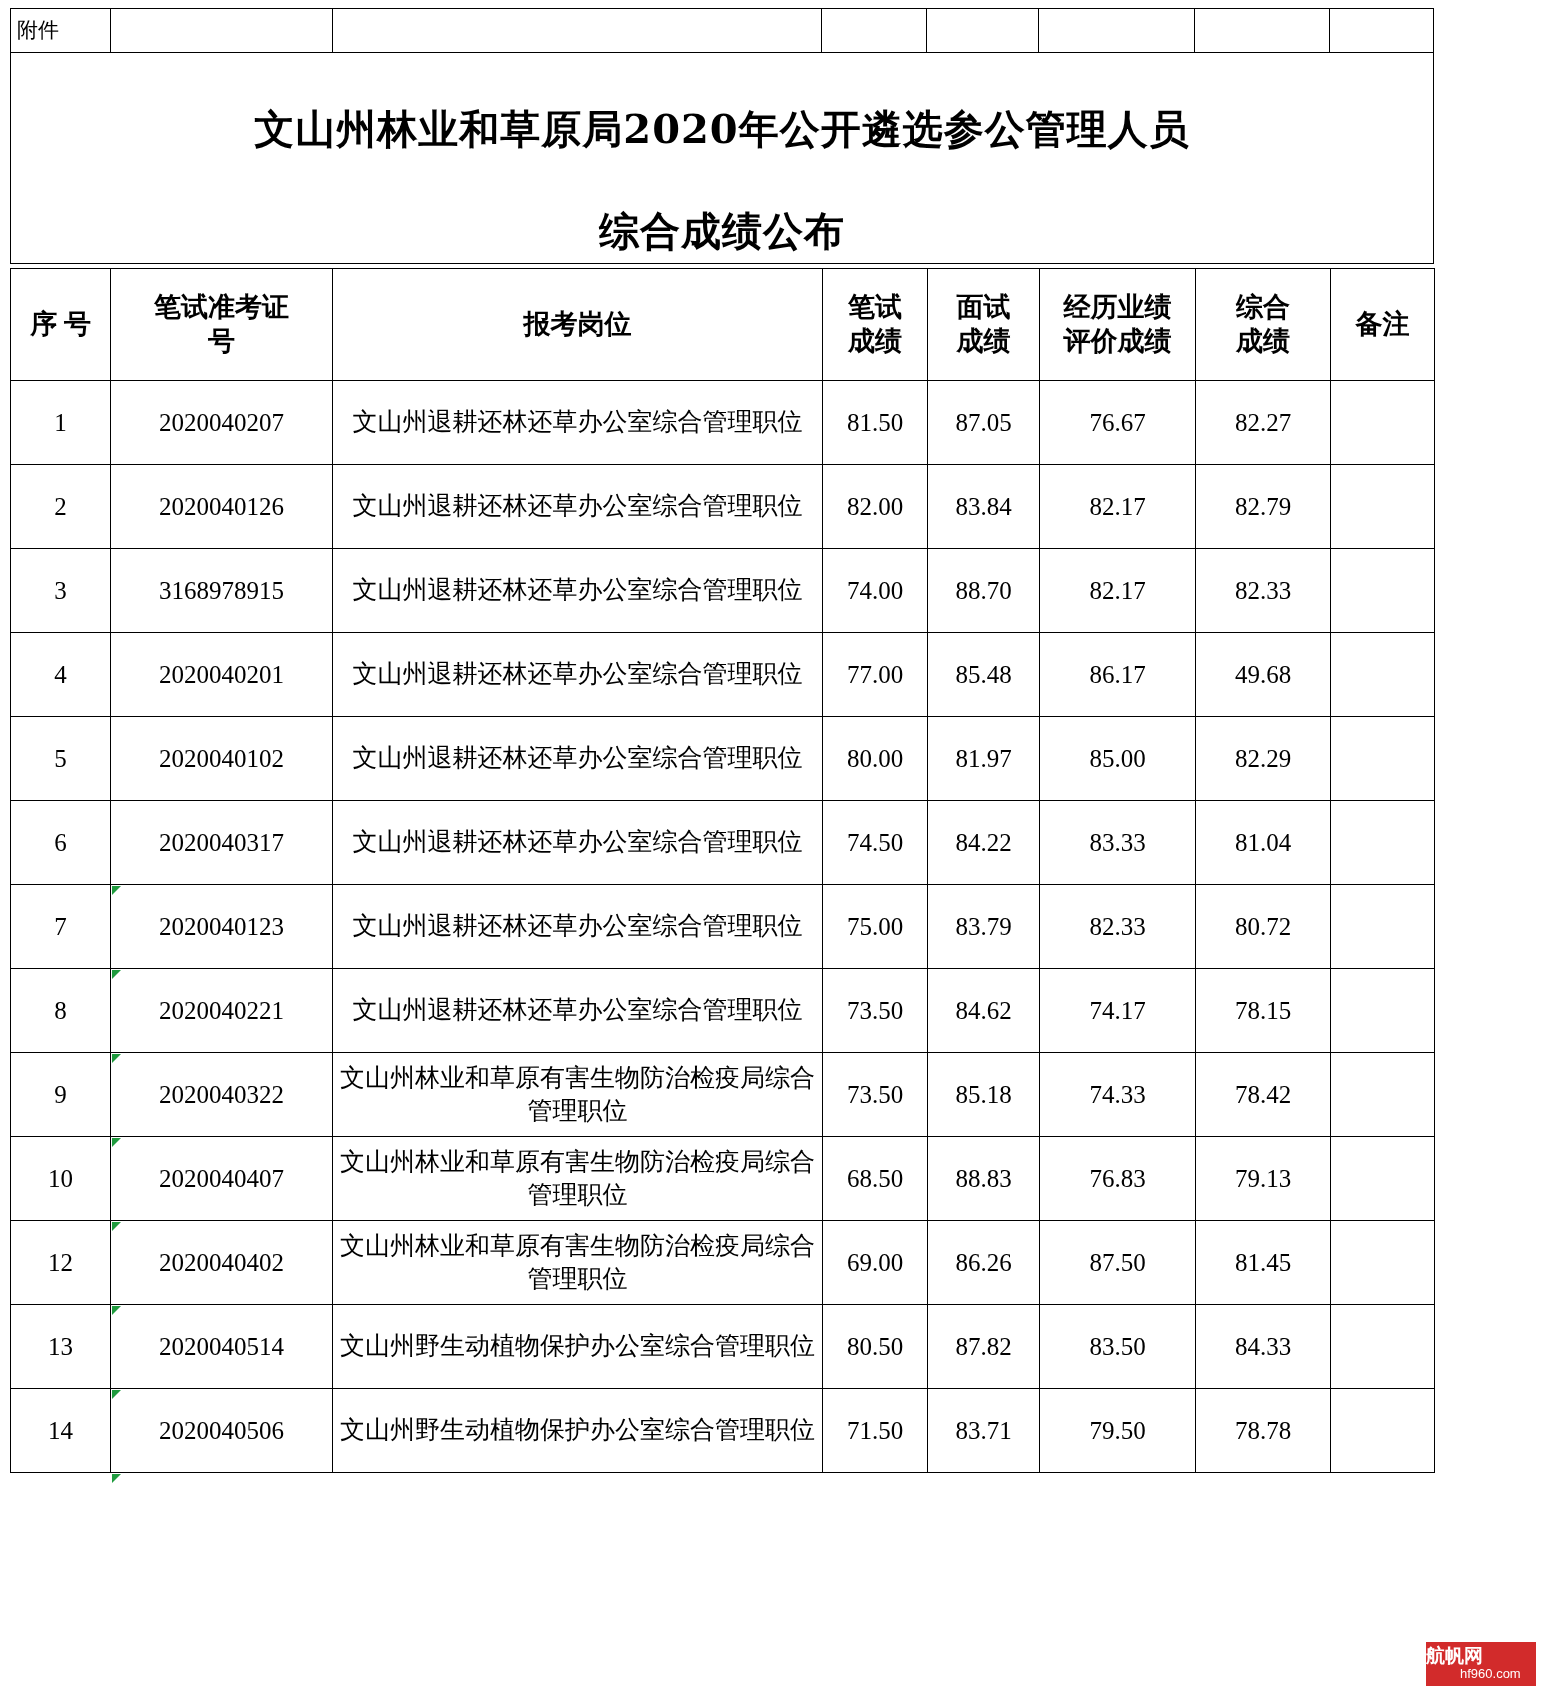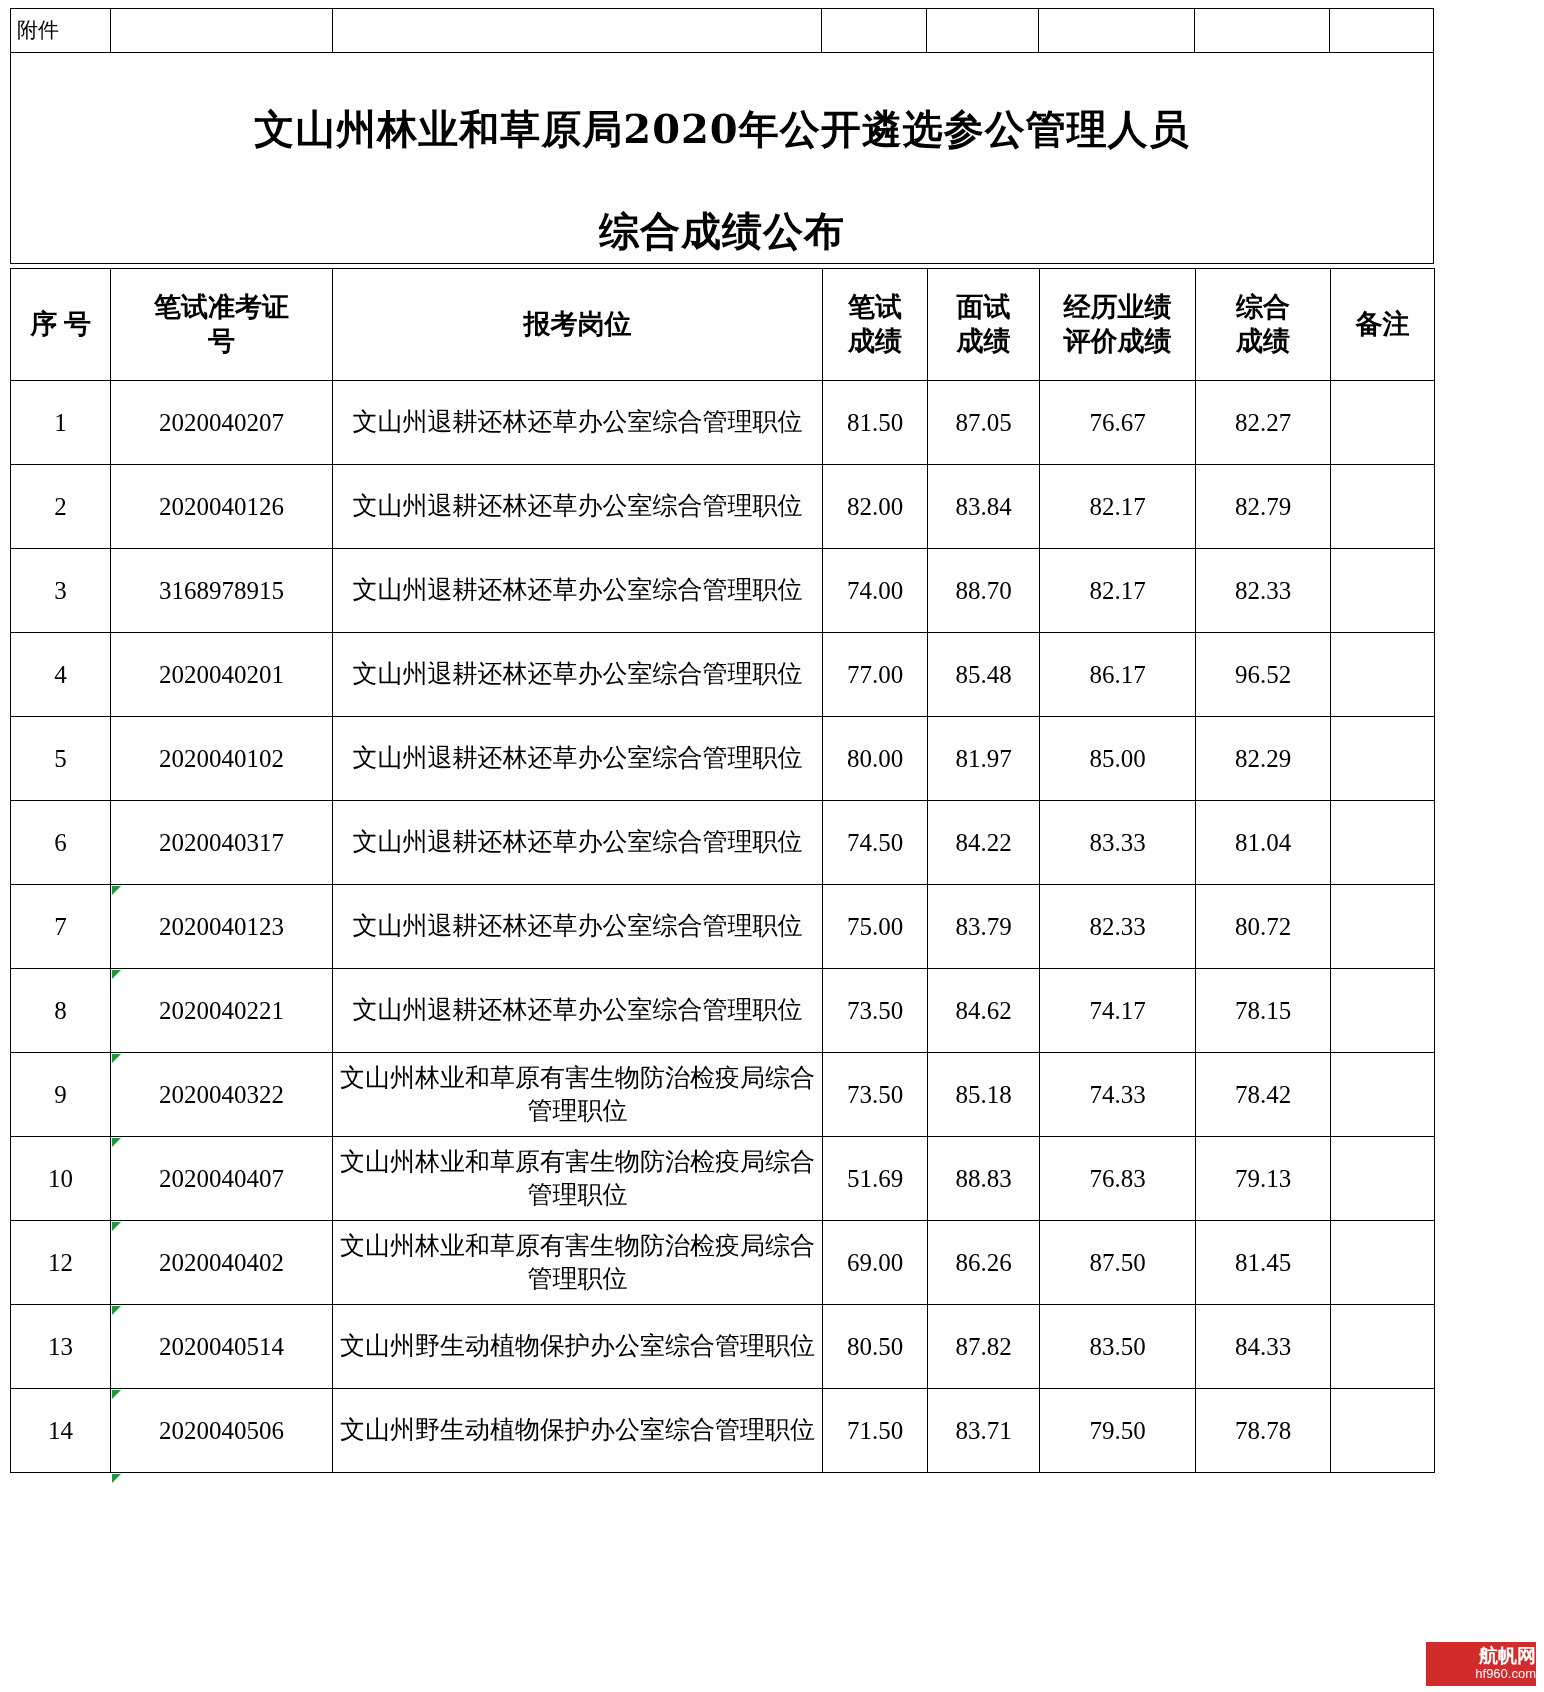--- a/index.html
+++ b/index.html
@@ -143,21 +143,21 @@
     position: absolute;
     right: 8px;
     bottom: 6px;
     width: 110px;
     height: 44px;
     background: #d22b2b;
     color: #ffffff;
     font-family: "Liberation Sans", sans-serif;
     display: flex;
     flex-direction: column;
-    align-items: flex-end;
+    align-items: flex-start;
     justify-content: center;
     line-height: 1.1;
   }
   .watermark .wm-main { font-size: 19px; font-weight: bold; }
   .watermark .wm-sub  { font-size: 13px; padding-left: 34px; }
 </style>
 </head>
 <body>
 
 <div class="page">
@@ -248,21 +248,21 @@
           <td>82.33</td>
           <td></td>
         </tr>
         <tr>
           <td>4</td>
           <td>2020040201</td>
           <td class="post">文山州退耕还林还草办公室综合管理职位</td>
           <td>77.00</td>
           <td>85.48</td>
           <td>86.17</td>
-          <td>96.52</td>
+          <td>49.68</td>
           <td></td>
         </tr>
         <tr>
           <td>5</td>
           <td>2020040102</td>
           <td class="post">文山州退耕还林还草办公室综合管理职位</td>
           <td>80.00</td>
           <td>81.97</td>
           <td>85.00</td>
           <td>82.29</td>
@@ -305,21 +305,21 @@
           <td>73.50</td>
           <td>85.18</td>
           <td>74.33</td>
           <td>78.42</td>
           <td></td>
         </tr>
         <tr>
           <td>10</td>
           <td>2020040407</td>
           <td class="post">文山州林业和草原有害生物防治检疫局综合管理职位</td>
-          <td>51.69</td>
+          <td>68.50</td>
           <td>88.83</td>
           <td>76.83</td>
           <td>79.13</td>
           <td></td>
         </tr>
         <tr>
           <td>12</td>
           <td>2020040402</td>
           <td class="post">文山州林业和草原有害生物防治检疫局综合管理职位</td>
           <td>69.00</td>

